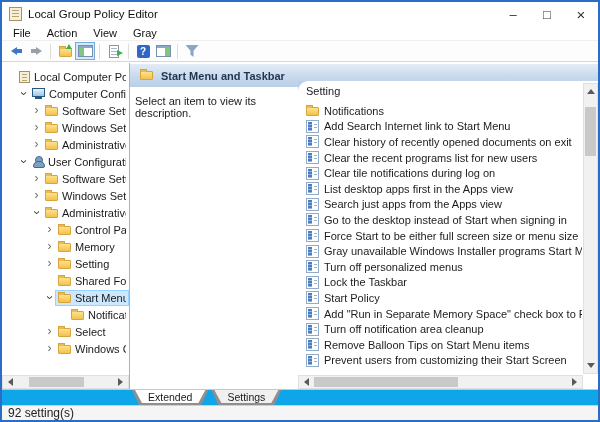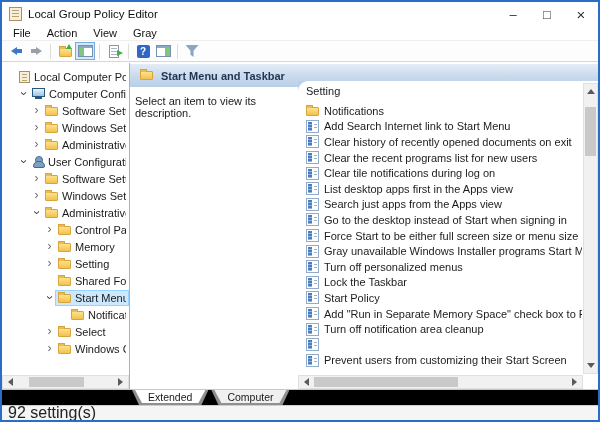--- a/index.html
+++ b/index.html
@@ -132,31 +132,31 @@
   .sb-track { flex:1 1 auto; position:relative; }
   .sb-thumb { position:absolute; background:#c9c9c9; }
   .sb-v .sb-thumb { left:1px; right:1px; }
   .sb-h .sb-thumb { top:1px; bottom:1px; }
   .tri-up    { width:0; height:0; border-left:4px solid transparent; border-right:4px solid transparent; border-bottom:5px solid #5a5a5a; }
   .tri-down  { width:0; height:0; border-left:4px solid transparent; border-right:4px solid transparent; border-top:5px solid #5a5a5a; }
   .tri-left  { width:0; height:0; border-top:4px solid transparent; border-bottom:4px solid transparent; border-right:5px solid #5a5a5a; }
   .tri-right { width:0; height:0; border-top:4px solid transparent; border-bottom:4px solid transparent; border-left:5px solid #5a5a5a; }
 
   
-  .tabs-row { position:absolute; top:387px; left:0; right:0; height:16px; background:#000000;
+  .tabs-row { position:absolute; top:387px; left:0; right:0; height:16px; background:#0ea5e9;
               display:flex; align-items:flex-start; padding-left:130px; border-top:1px solid #c8c8c8; }
   .tab { position:relative; height:15px; margin-right:3px; }
   .tab .tab-outer { height:100%; padding:0 2px; background:#8f8f8f;
               clip-path:polygon(0 0,100% 0,calc(100% - 7px) 100%,7px 100%); }
   .tab .tab-inner { height:13px; margin-top:0; padding:1px 14px 0 14px; font-size:10.5px; color:#1a1a1a;
               clip-path:polygon(1px 0,calc(100% - 1px) 0,calc(100% - 8px) 100%,8px 100%); background:#f0f0f0; }
   .tab.active .tab-inner { background:#fff; }
   .statusbar { position:absolute; top:403px; left:0; right:0; height:15px; background:#f5f5f5;
                border-top:1px solid #cfcfcf; display:flex; align-items:center; padding-left:6px;
-               font-size:16px; color:#222; }
+               font-size:12px; color:#222; }
 </style>
 </head>
 <body>
 
 <div class="window">
 
   <div class="titlebar">
     <span class="title-icon"></span>
     <span class="title-text">Local Group Policy Editor</span>
     <span class="win-controls">
@@ -415,20 +415,21 @@
             <div class="set-row">
               <span class="sicon icon-policy"></span>
               <span class="slabel">Add "Run in Separate Memory Space" check box to Run dial...</span>
             </div>
             <div class="set-row">
               <span class="sicon icon-policy"></span>
               <span class="slabel">Turn off notification area cleanup</span>
             </div>
             <div class="set-row">
               <span class="sicon icon-policy"></span>
+              <span class="slabel">Remove Balloon Tips on Start Menu items</span>
             </div>
             <div class="set-row">
               <span class="sicon icon-policy"></span>
               <span class="slabel">Prevent users from customizing their Start Screen</span>
             </div>
           </div>
         <div class="sb-v">
           <span class="sb-btn">
               <i class="tri-up"></i>
             </span>
@@ -455,21 +456,21 @@
   </div>
 
   <div class="tabs-row" id="tabs-row">
       <div class="tab active">
         <div class="tab-outer">
           <div class="tab-inner">Extended</div>
         </div>
       </div>
       <div class="tab">
         <div class="tab-outer">
-          <div class="tab-inner">Computer</div>
+          <div class="tab-inner">Settings</div>
         </div>
       </div>
     </div>
 
   <div class="statusbar">
     <span>92 setting(s)</span>
   </div>
 </div>
 
 </body></html>

